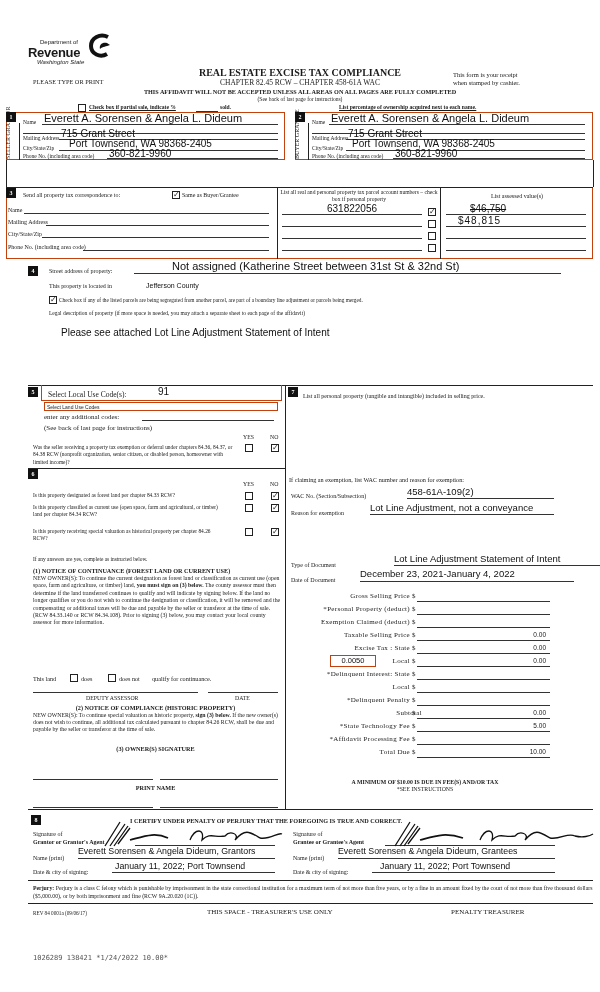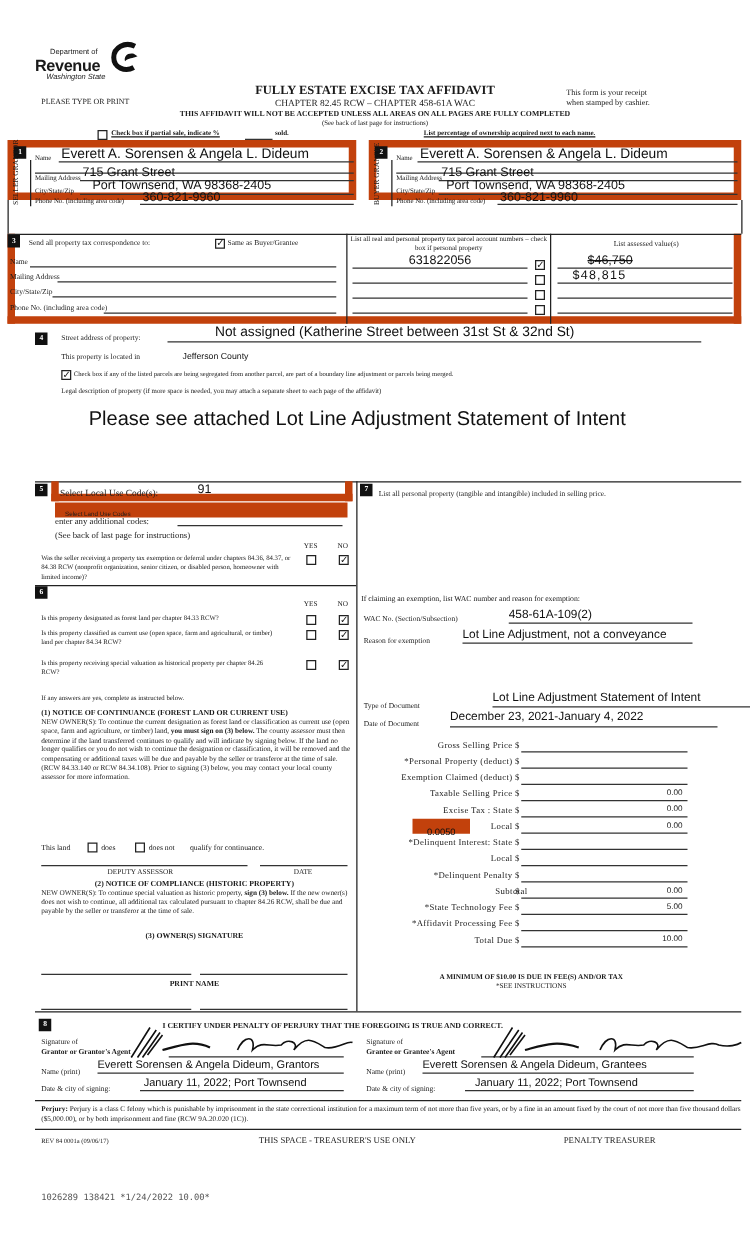--- a/index.html
+++ b/index.html
@@ -2,21 +2,21 @@
 <html><head>
 <meta charset="utf-8">
 <style>
   * { box-sizing: border-box; margin: 0; padding: 0; }
   html, body { width: 600px; height: 992px; background: #fff; overflow: hidden; }
   body { position: relative; font-family: "Liberation Serif", serif; color: #1a1a1a; font-size: 6.5px; }
   .abs { position: absolute; }
   .hand { font-family: "Liberation Sans", sans-serif; color: #111; }
   .num-box { position: absolute; width: 10px; height: 10px; background: #111; color: #fff; font-size: 6px; text-align: center; line-height: 10px; font-weight: bold; }
   .line { position: absolute; border-bottom: 1px solid #333; }
-  .box { position: absolute; border: 6px solid #c2410c; }
+  .box { position: absolute; border: 1px solid #c2410c; }
   .cb { position: absolute; width: 8px; height: 8px; border: 1px solid #222; background: #fff; font-size: 8px; line-height: 6px; text-align: center; font-family: "DejaVu Sans", sans-serif; }
   .vline { position: absolute; border-left: 1px solid #222; }
   .hline { position: absolute; border-top: 1px solid #222; }
   .label { position: absolute; white-space: nowrap; }
   .center { text-align: center; }
   .bold { font-weight: bold; }
   .fee-row { position: absolute; height: 12px; }
   .fee-label { position: absolute; right: 0; width: 160px; text-align: right; font-size: 7px; letter-spacing: 0.3px; }
   .fee-dollar { position: absolute; font-size: 7px; }
   .fee-line { position: absolute; border-bottom: 1px solid #333; height: 10px; font-family: "Liberation Sans", sans-serif; font-size: 6.5px; text-align: right; padding-right: 4px; }
@@ -28,21 +28,21 @@
   <div class="abs" style="left:12px;top:3px;font-family:'Liberation Sans',sans-serif;font-size:6px;">Department of</div>
   <div class="abs" style="left:0;top:9px;font-family:'Liberation Sans',sans-serif;font-size:13px;font-weight:bold;letter-spacing:-0.3px;">Revenue</div>
   <div class="abs" style="left:9px;top:23px;font-family:'Liberation Sans',sans-serif;font-size:6px;font-style:italic;">Washington State</div>
   <svg class="abs" style="left:60px;top:-3px;" width="26" height="26" viewBox="0 0 26 26">
     <path d="M20 4 C12 0 3 5 3 13 C3 21 12 25 19 21" fill="none" stroke="#111" stroke-width="4"></path>
     <path d="M19 10 C14 9 11 12 12 16 C15 13 18 14 22 12 Z" fill="#111"></path>
   </svg>
 </div>
 
 <div class="label" style="left:33px;top:78px;font-size:6.3px;">PLEASE TYPE OR PRINT</div>
-<div class="label center bold" style="left:150px;top:67px;width:300px;font-size:10px;">FULLY ESTATE EXCISE TAX AFFIDAVIT</div>
+<div class="label center bold" style="left:150px;top:67px;width:300px;font-size:10px;">REAL ESTATE EXCISE TAX COMPLIANCE</div>
 <div class="label center" style="left:150px;top:78px;width:300px;font-size:7.5px;">CHAPTER 82.45 RCW – CHAPTER 458-61A WAC</div>
 <div class="label" style="left:453px;top:71px;font-size:6.5px;">This form is your receipt</div>
 <div class="label" style="left:453px;top:79px;font-size:6.5px;">when stamped by cashier.</div>
 <div class="label center bold" style="left:60px;top:88px;width:480px;font-size:6.2px;">THIS AFFIDAVIT WILL NOT BE ACCEPTED UNLESS ALL AREAS ON ALL PAGES ARE FULLY COMPLETED</div>
 <div class="label center" style="left:200px;top:96px;width:200px;font-size:5.5px;">(See back of last page for instructions)</div>
 
 <div class="cb" style="left:78px;top:104px;"></div>
 <div class="label bold" style="left:89px;top:104px;font-size:5.6px;text-decoration:underline;">Check box if partial sale, indicate %</div>
 <div class="line" style="left:196px;top:104px;width:22px;height:8px;"></div>
 <div class="label bold" style="left:220px;top:104px;font-size:5.6px;">sold.</div>
@@ -118,21 +118,21 @@
 <div class="line" style="left:446px;top:242px;width:140px;height:9px;"></div>
 
 <div class="num-box" style="left:28px;top:266px;">4</div>
 <div class="label" style="left:49px;top:268px;font-size:6px;">Street address of property:</div>
 <div class="line hand" style="left:134px;top:261px;width:427px;height:13px;font-size:11px;line-height:11px;padding-left:38px;">Not assigned (Katherine Street between 31st St &amp; 32nd St)</div>
 <div class="label" style="left:49px;top:283px;font-size:6px;">This property is located in</div>
 <div class="label hand" style="left:146px;top:282px;font-size:7px;">Jefferson County</div>
 <div class="cb" style="left:49px;top:296px;">✓</div>
 <div class="label" style="left:59px;top:297px;font-size:5.3px;">Check box if any of the listed parcels are being segregated from another parcel, are part of a boundary line adjustment or parcels being merged.</div>
 <div class="label" style="left:49px;top:310px;font-size:5.5px;">Legal description of property (if more space is needed, you may attach a separate sheet to each page of the affidavit)</div>
-<div class="label hand" style="left:71px;top:327px;font-size:16px;">Please see attached Lot Line Adjustment Statement of Intent</div>
+<div class="label hand" style="left:61px;top:327px;font-size:10px;">Please see attached Lot Line Adjustment Statement of Intent</div>
 
 <div class="hline" style="left:28px;top:385px;width:565px;"></div>
 <div class="vline" style="left:285px;top:385px;height:424px;"></div>
 
 <div class="num-box" style="left:28px;top:387px;">5</div>
 <div class="box" style="left:41px;top:385px;width:241px;height:16px;border-top:none;"></div>
 <div class="label" style="left:48px;top:390px;font-size:7.5px;">Select Local Use Code(s):</div>
 <div class="label hand" style="left:158px;top:386px;font-size:10px;">91</div>
 <div class="box" style="left:44px;top:402px;width:234px;height:9px;">
   <span class="abs" style="left:2px;top:1px;font-family:'Liberation Sans',sans-serif;font-size:5px;">Select Land Use Codes</span>

